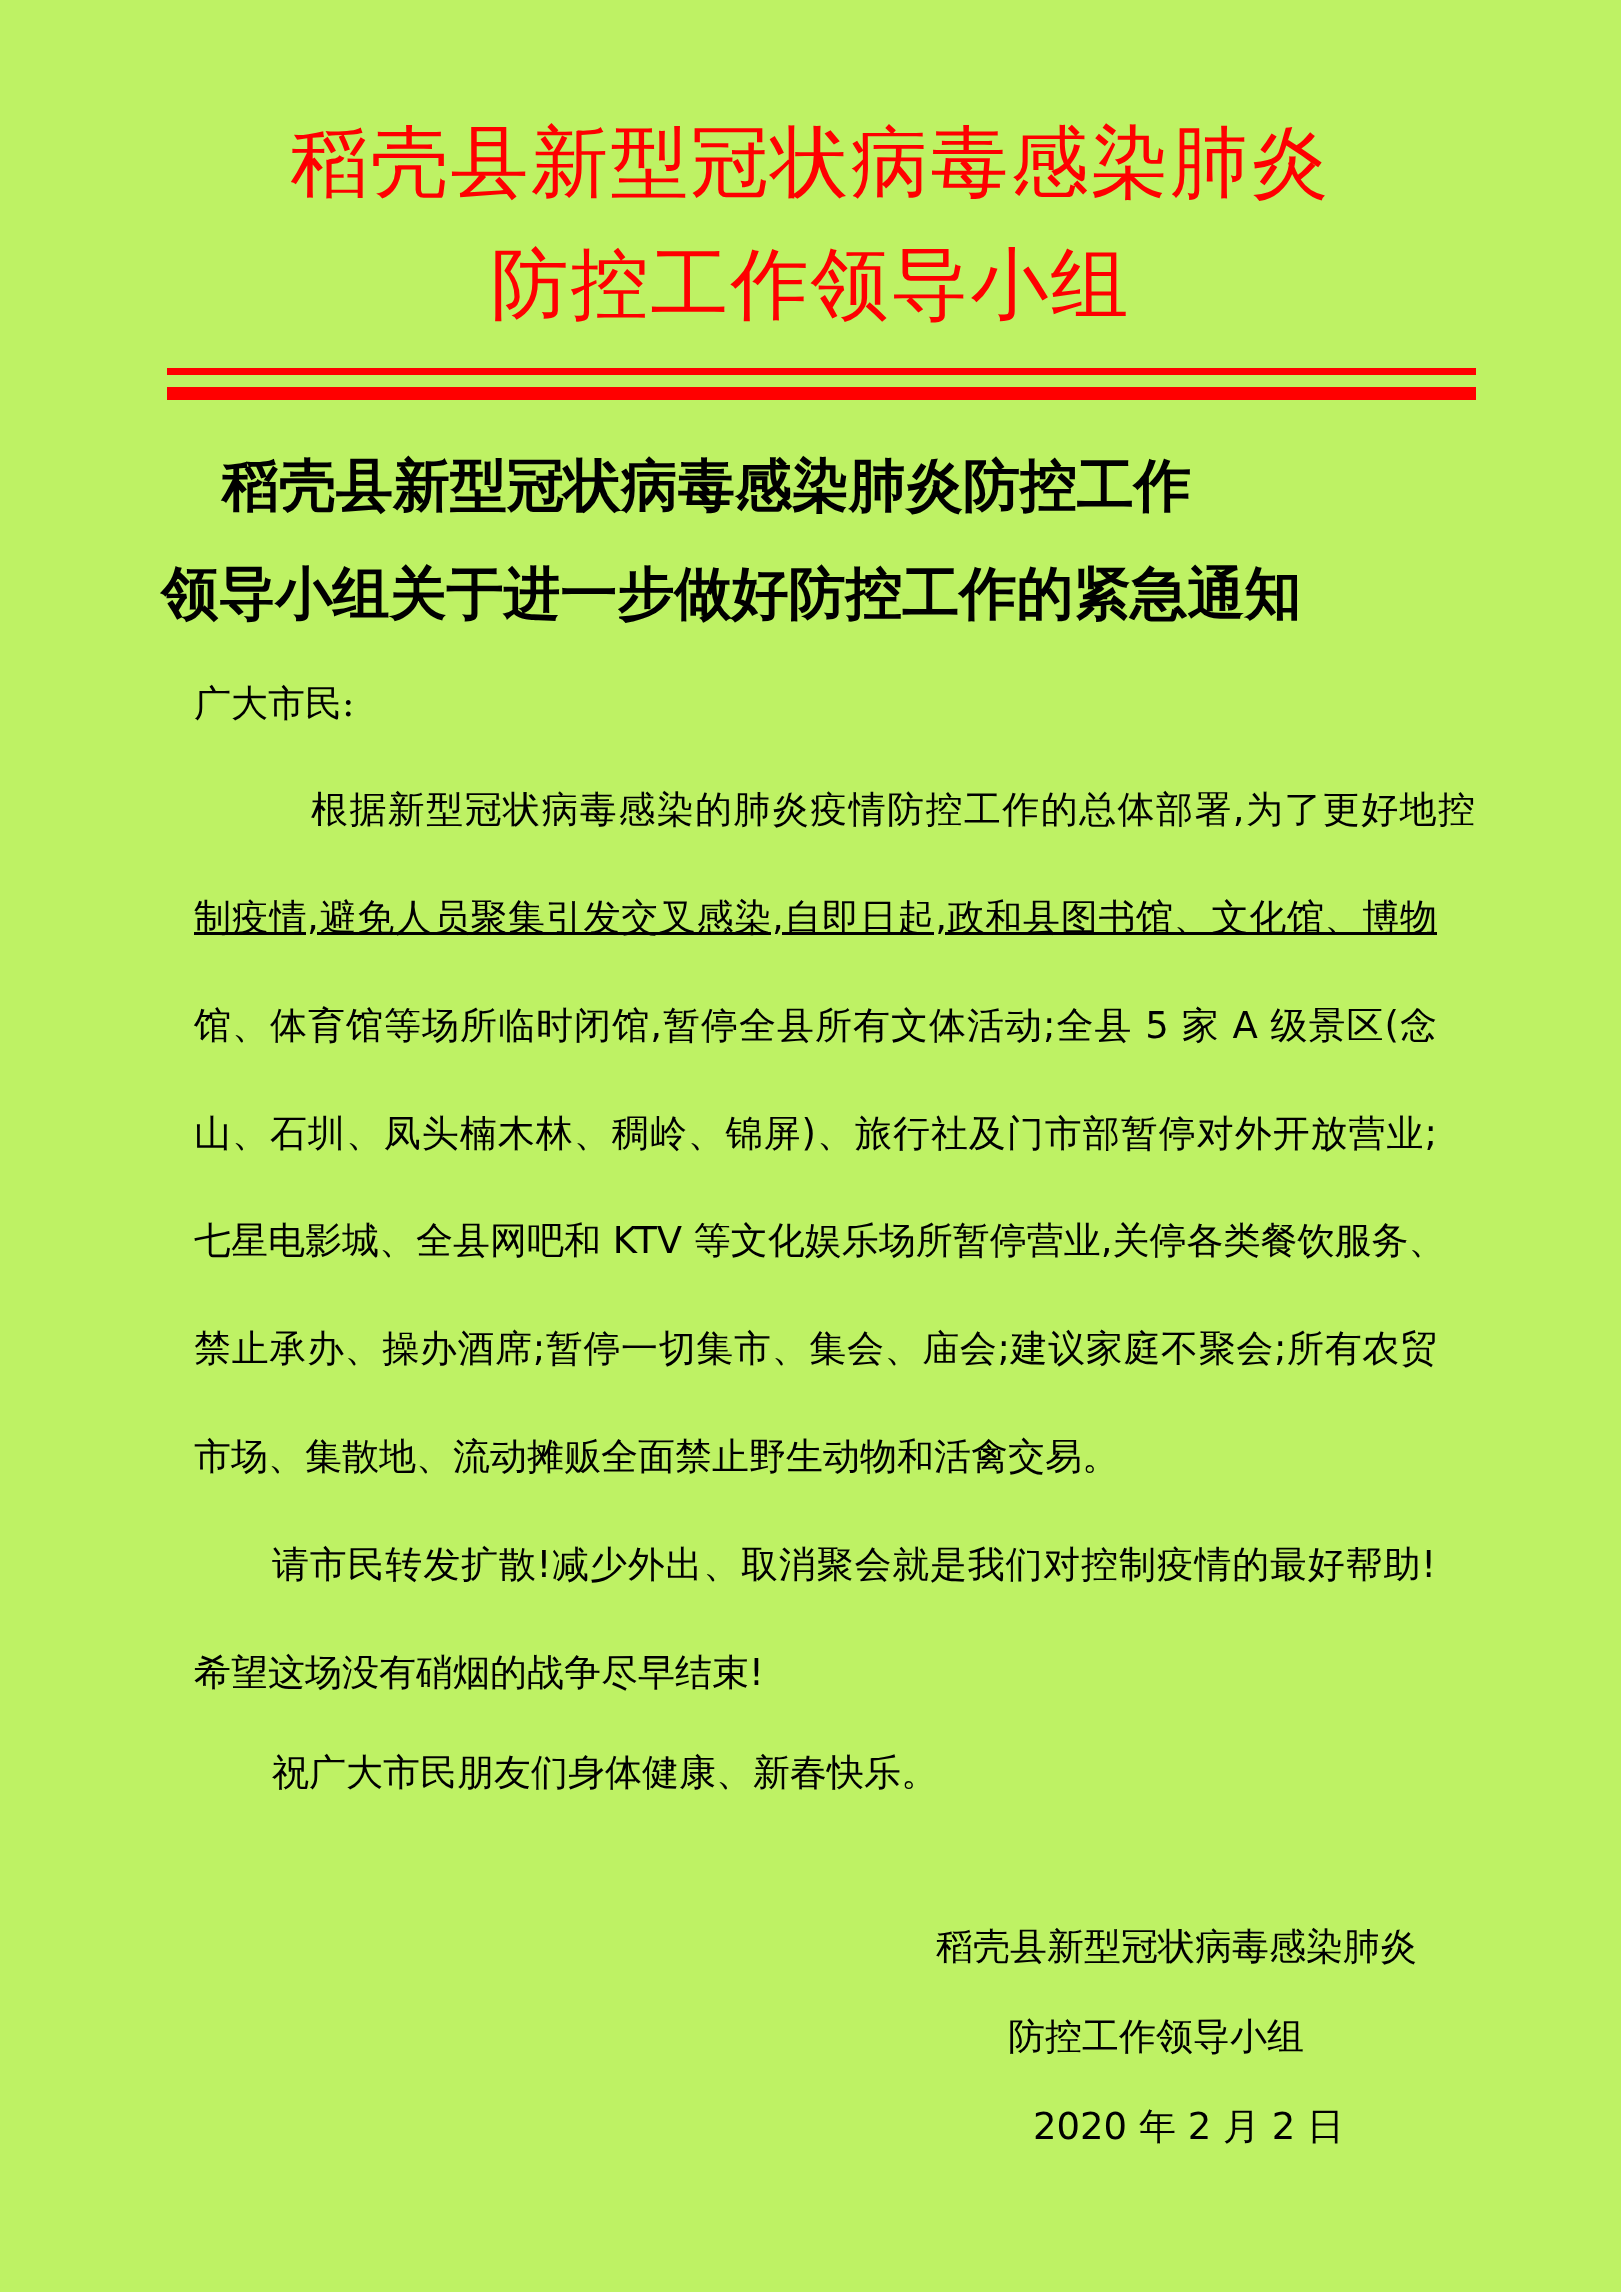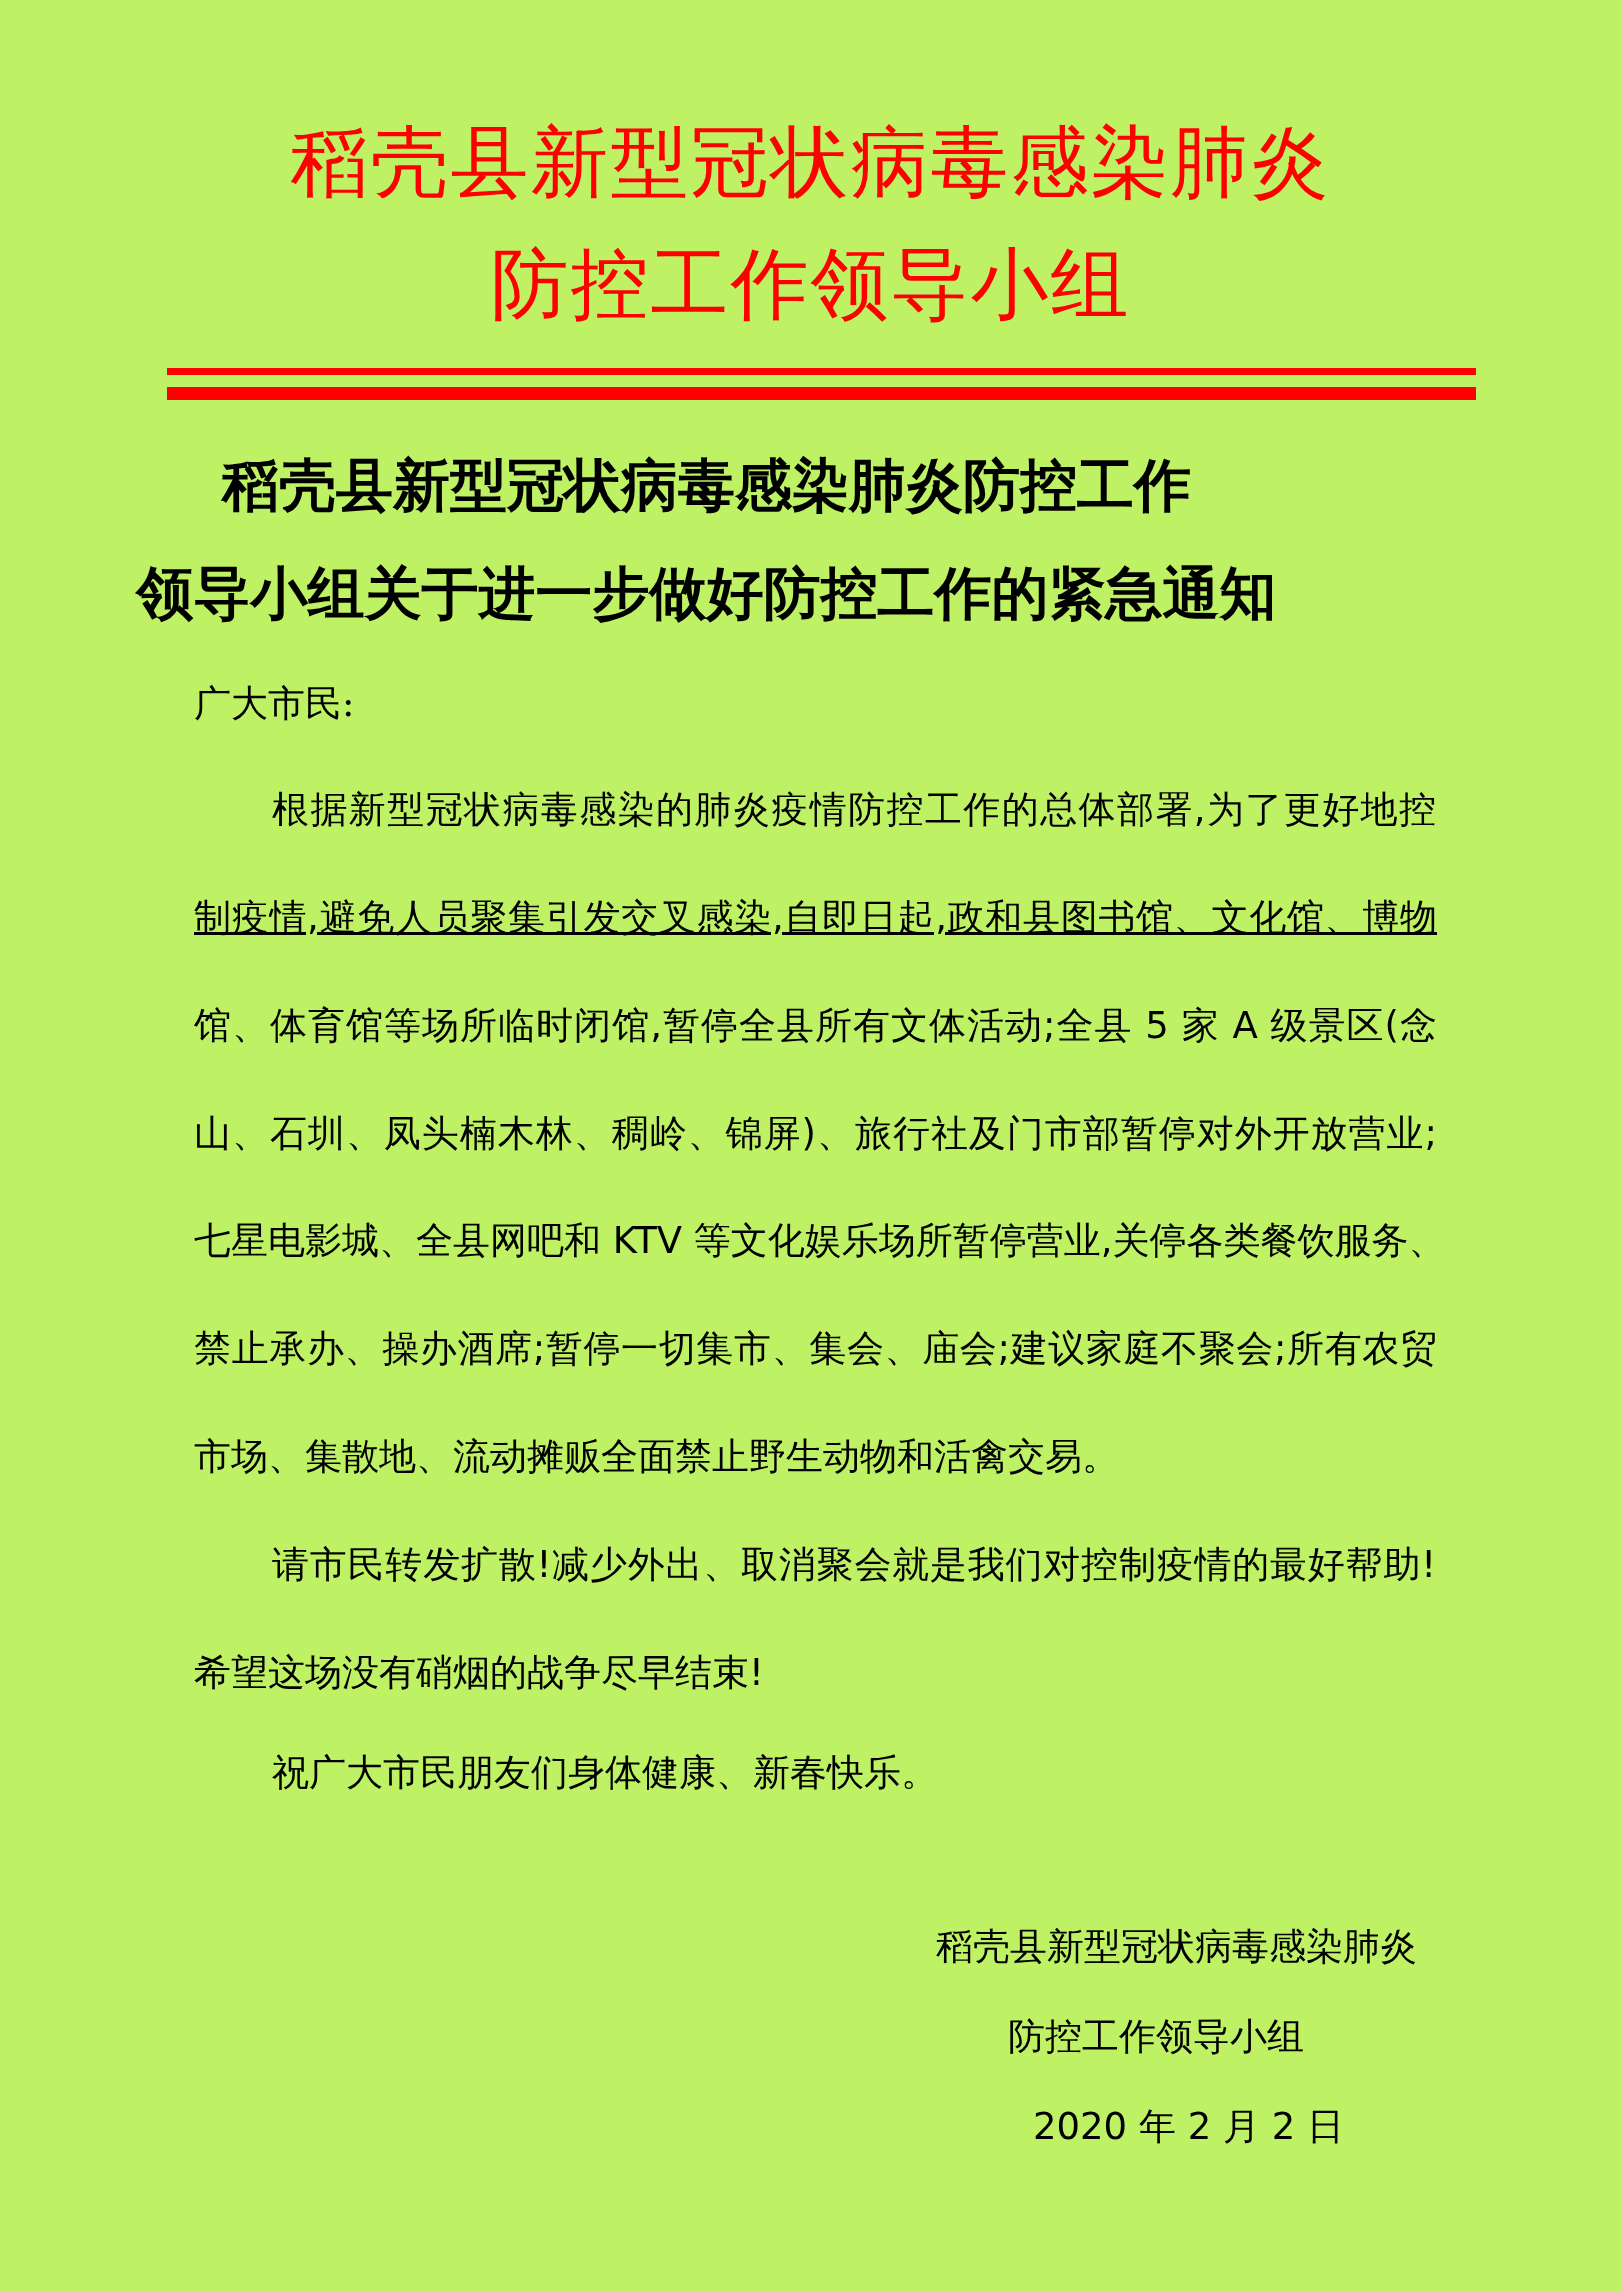--- a/index.html
+++ b/index.html
@@ -94,25 +94,25 @@
 
 <div class="page">
 
   <div class="red-title" style="top:113px;">稻壳县新型冠状病毒感染肺炎</div>
   <div class="red-title" style="top:235px;">防控工作领导小组</div>
 
   <div class="rule" style="top:368px; height:6.9px;"></div>
   <div class="rule" style="top:387px; height:12.7px;"></div>
 
   <div class="heading" style="top:446px;">稻壳县新型冠状病毒感染肺炎防控工作</div>
-  <div class="heading" style="top:554px;">领导小组关于进一步做好防控工作的紧急通知</div>
+  <div class="heading" style="top:554px;padding-left:25px;">领导小组关于进一步做好防控工作的紧急通知</div>
 
   <div class="salutation">广大市民:</div>
 
-  <div class="line indent" style="top:782px;">根据新型冠状病毒感染的肺炎疫情防控工作的总体部署,为了更好地控</div>
+  <div class="line indent" style="top:782px;margin-left:39px;">根据新型冠状病毒感染的肺炎疫情防控工作的总体部署,为了更好地控</div>
   <div class="line" style="top:890px;text-decoration:underline;">制疫情,避免人员聚集引发交叉感染,自即日起,政和县图书馆、文化馆、博物</div>
   <div class="line" style="top:998px;">馆、体育馆等场所临时闭馆,暂停全县所有文体活动;全县 5 家 A 级景区(念</div>
   <div class="line" style="top:1106px;">山、石圳、凤头楠木林、稠岭、锦屏)、旅行社及门市部暂停对外开放营业;</div>
   <div class="line" style="top:1213px;">七星电影城、全县网吧和 KTV 等文化娱乐场所暂停营业,关停各类餐饮服务、</div>
   <div class="line" style="top:1321px;">禁止承办、操办酒席;暂停一切集市、集会、庙会;建议家庭不聚会;所有农贸</div>
   <div class="line last" style="top:1429px;">市场、集散地、流动摊贩全面禁止野生动物和活禽交易。</div>
 
   <div class="line indent" style="top:1537px;">请市民转发扩散!减少外出、取消聚会就是我们对控制疫情的最好帮助!</div>
   <div class="line last" style="top:1645px;">希望这场没有硝烟的战争尽早结束!</div>
 

